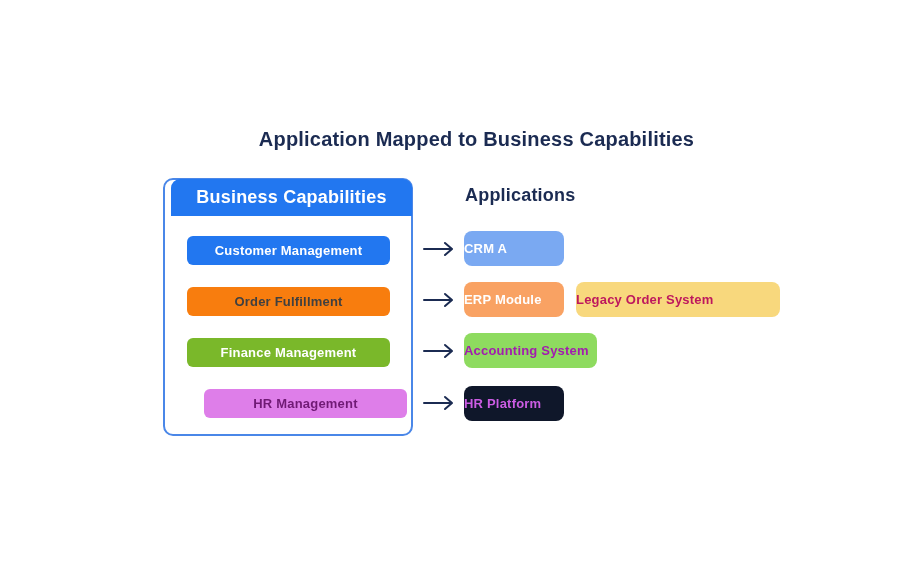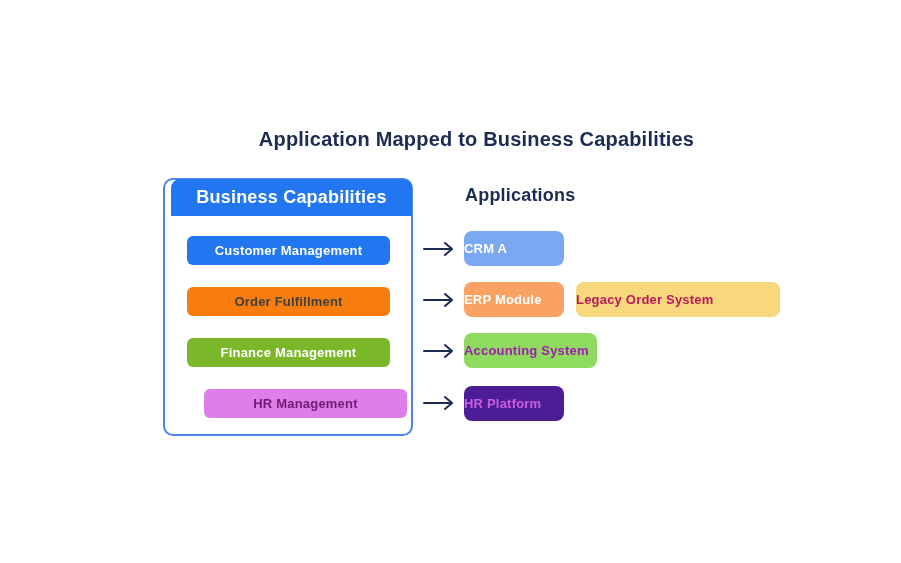--- a/index.html
+++ b/index.html
@@ -127,15 +127,15 @@
 
   <div class="chip" style="left: 464px; top: 231px; width: 100px; background: rgb(122, 169, 242); color: rgb(255, 255, 255);">CRM A</div>
 
 
   <div class="chip" style="left: 464px; top: 282px; width: 100px; background: rgb(249, 162, 99); color: rgb(255, 255, 255);">ERP Module</div>
 
   <div class="chip" style="left: 576px; top: 282px; width: 204px; background: rgb(248, 216, 125); color: #be185d;">Legacy Order System</div>
 
   <div class="chip" style="left: 464px; top: 333px; width: 133px; background: rgb(142, 219, 95); color: #a21caf;">Accounting System</div>
 
-  <div class="chip" style="left: 464px; top: 386px; width: 100px; background: #4c1d95; color: rgb(203, 92, 227);">HR Platform</div>
+  <div class="chip" style="left: 464px; top: 386px; width: 100px; background: #0f172a; color: rgb(203, 92, 227);">HR Platform</div>
 
 </div>
 
 </body></html>

